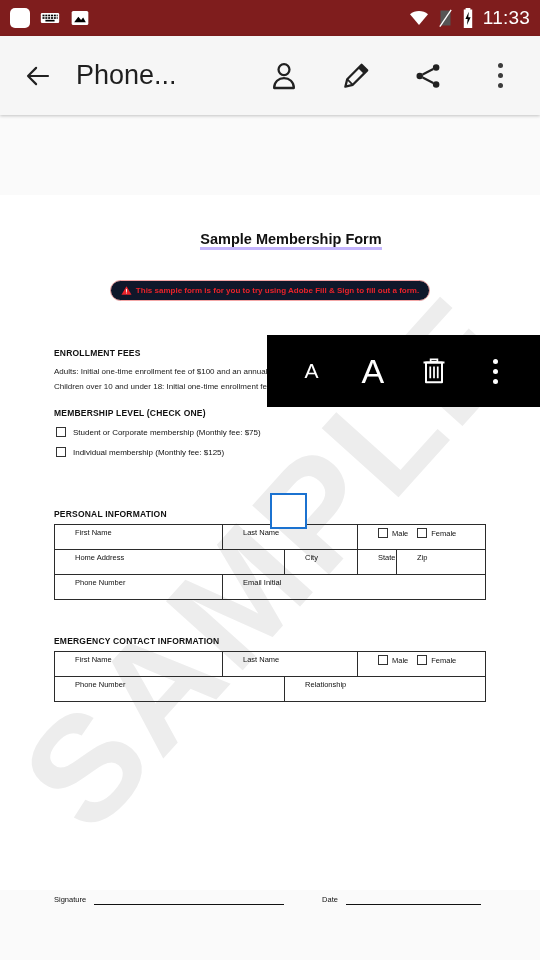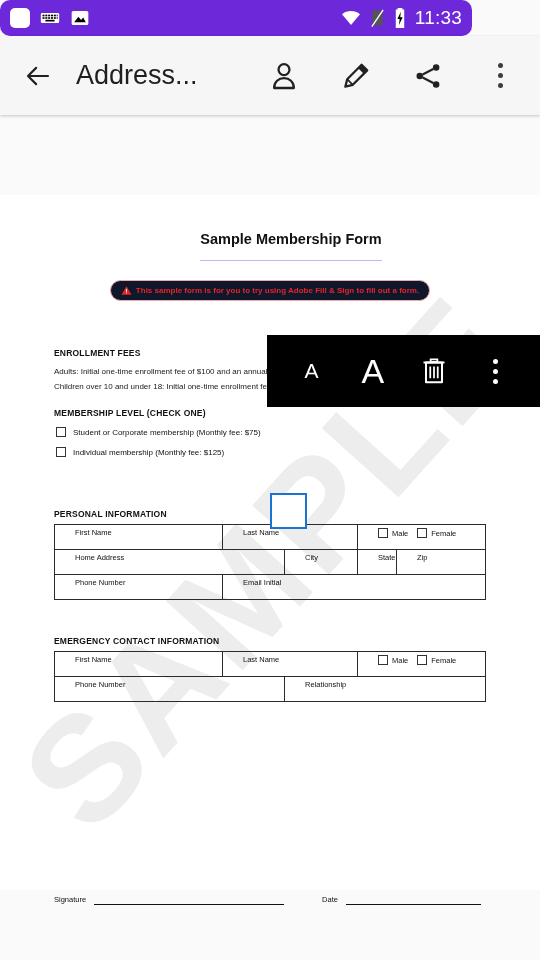--- a/index.html
+++ b/index.html
@@ -6,24 +6,23 @@
   html, body {
     width: 540px; height: 960px;
     font-family: "Liberation Sans", sans-serif;
     background: #ffffff;
     overflow: hidden;
   }
   #root { position: relative; width: 540px; height: 960px; background: #fafafa; }
 
   
   .statusbar {
-    position: absolute; top: 0; left: 0; width: 472px; height: 36px;
-    background: #6d28d9; display: flex; align-items: center;
+    position: absolute; top: 0; left: 0; width: 540px; height: 36px;
+    background: #7f1d1d; display: flex; align-items: center;
     padding: 0 10px;
-    border-radius: 10px;
   }
   .sb-left { display: flex; align-items: center; gap: 10px; }
   .sb-right { display: flex; align-items: center; gap: 8px; margin-left: auto; }
   .sb-sq { width: 20px; height: 20px; background: #fff; border-radius: 5px; }
   .sb-icon { width: 20px; height: 20px; display: block; }
   .sb-time { color: #fff; font-size: 19px; font-weight: 400; letter-spacing: .2px; }
 
   
   .appbar {
     position: absolute; top: 36px; left: 0; width: 540px; height: 79px;
@@ -54,21 +53,21 @@
     font-size: 150px; font-weight: 700; color: #ededed;
     letter-spacing: 4px; white-space: nowrap; user-select: none;
     font-family: "Liberation Sans", sans-serif;
   }
   .doc { position: absolute; inset: 0; }
 
   .doc-title {
     position: absolute; left: 0; right: 0; top: 36px;
     text-align: center; font-size: 14.5px; font-weight: 700; color: #111;
   }
-  .doc-title span { border-bottom: 1px solid #c4b5fd; padding-bottom: 13px; margin-left: 42px; }
+  .doc-title span { border-bottom: 3px solid #c4b5fd; padding-bottom: 0; margin-left: 42px; }
 
   .notice {
     position: absolute; left: 110px; top: 85px; width: 320px; height: 21px;
     border: 1px solid #f3a7a7; border-radius: 11px; background: #0f172a;
     display: flex; align-items: center; justify-content: center; gap: 4px;
     font-size: 8px; color: #e8232a; font-weight: 600; white-space: nowrap;
   }
 
   .sec-head {
     position: absolute; font-size: 8.5px; font-weight: 700; color: #111;
@@ -169,21 +168,21 @@
       <span class="sb-time">11:33</span>
     </div>
   </div>
 
   <div class="appbar">
     <div class="ab-btn">
       <svg width="30" height="30" viewBox="0 0 24 24">
         <path d="M20 12 H4 M10.5 5.5 L4 12 L10.5 18.5" stroke="#212121" stroke-width="1.7" fill="none" stroke-linecap="round" stroke-linejoin="round"></path>
       </svg>
     </div>
-    <div class="ab-title">Address...</div>
+    <div class="ab-title">Phone...</div>
     <div class="ab-actions">
       <div class="ab-btn">
         <svg width="32" height="32" viewBox="0 0 24 24">
           <circle cx="12" cy="7.2" r="4.1" stroke="#212121" stroke-width="1.7" fill="none"></circle>
           <path d="M4.6 21 C4.6 16.4 8 13.6 12 13.6 C16 13.6 19.4 16.4 19.4 21 Z" stroke="#212121" stroke-width="1.7" fill="none" stroke-linejoin="round"></path>
         </svg>
       </div>
       <div class="ab-btn">
         <svg width="32" height="32" viewBox="0 0 24 24">
           <path d="M16.2 3.6 L20.4 7.8 L9.6 18.6 L4 20 L5.4 14.4 Z" stroke="#212121" stroke-width="1.7" fill="none" stroke-linejoin="round"></path>

